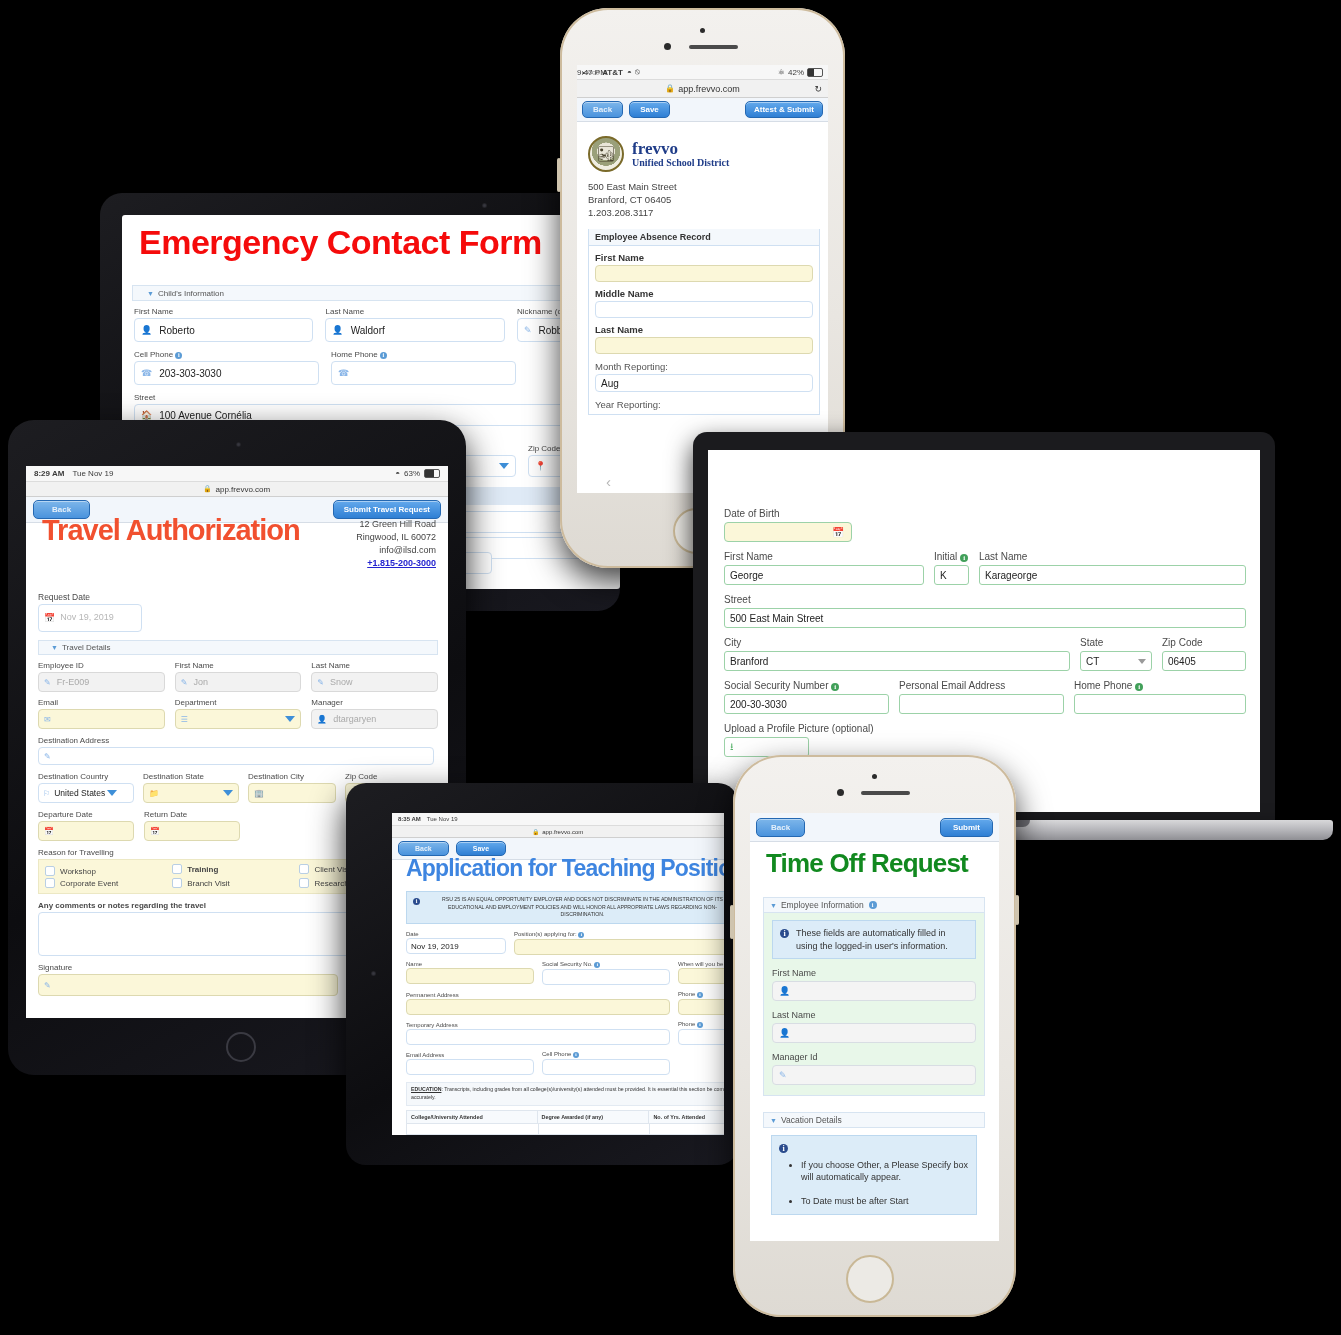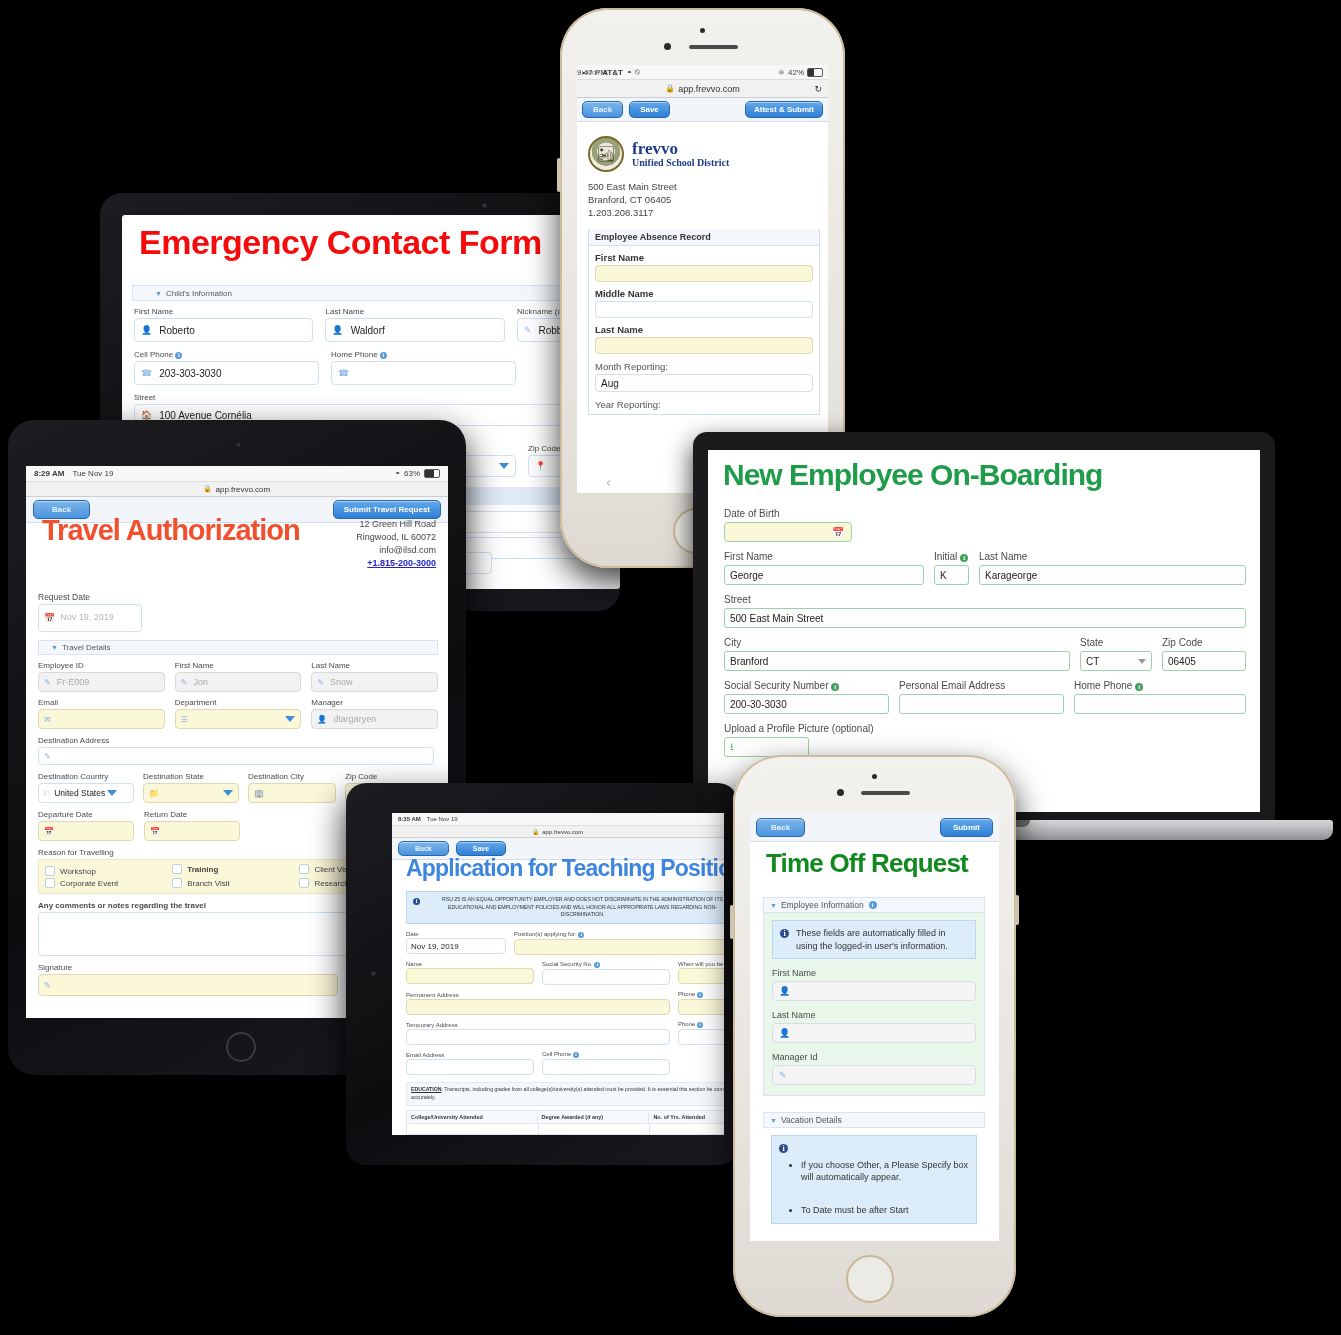--- a/index.html
+++ b/index.html
@@ -78,21 +78,21 @@
 <body>
 
 <div class="stage">
 
   <div class="device tablet-black sheen" style="left:100px;top:193px;width:520px;height:418px;border-radius:22px;">
     <div class="cam-dot" style="left:382px;top:10px;"></div>
     <div class="screen" style="left:22px;top:22px;width:498px;height:374px;border-radius:3px;">
 
       <div class="title" style="position:absolute;left:17px;top:8px;font-size:34px;color:#f50b0b;">Emergency Contact Form</div>
 
-      <div class="sect" style="position:absolute;left:10px;top:70px;width:550px;height:16px;font-size:8px;padding-left:22px;box-sizing:border-box;">
+      <div class="sect" style="position:absolute;left:10px;top:70px;width:550px;height:16px;font-size:8px;padding-left:14px;box-sizing:border-box;">
         <span class="caret" style="font-size:7px;margin-right:4px;">▼</span>
         <span>Child's Information</span>
       </div>
 
       <div style="position:absolute;left:12px;top:92px;width:480px;">
         <div style="display:flex;gap:12px;">
           <div style="width:185px;">
             <div class="lbl" style="font-size:8px;margin-bottom:2px;">First Name</div>
             <div class="fld" style="height:22px;padding:0 6px;">
               <span class="ic" style="font-size:9px;margin-right:7px;">👤</span>
@@ -258,21 +258,20 @@
       </div>
     </div>
   </div>
 
   <div>
     <div class="lid" style="left:693px;top:432px;width:582px;height:395px;"></div>
     <div class="lap-base" style="left:633px;top:820px;width:700px;height:20px;"></div>
     <div class="lap-notch" style="left:938px;top:820px;width:92px;height:7px;"></div>
 
     <div class="screen" style="left:708px;top:450px;width:552px;height:362px;">
-      <div class="title" style="position:absolute;left:15px;top:8px;font-size:30px;color:#1f9c4a;letter-spacing:-1px;">New Employee On-Boarding</div>
 
       <div style="position:absolute;left:16px;top:58px;right:14px;">
         <div class="lbl" style="font-size:10px;margin-bottom:3px;">Date of Birth</div>
         <div class="fld gy" style="height:18px;width:120px;justify-content:flex-end;padding-right:6px;">
           <span class="ic green" style="font-size:10px;">📅</span>
         </div>
 
         <div style="display:flex;gap:10px;margin-top:9px;align-items:flex-end;">
           <div style="width:200px;">
             <div class="lbl" style="font-size:10px;margin-bottom:3px;">First Name</div>
@@ -727,21 +726,21 @@
 
         <div class="sect" style="height:16px;font-size:8.5px;padding-left:6px;box-sizing:border-box;margin-top:16px;">
           <span class="caret" style="font-size:7px;margin-right:4px;">▼</span>
           <span>Vacation Details</span>
         </div>
 
         <div style="padding:7px 8px 0;">
           <div class="notebox" style="padding:6px 7px;font-size:9px;line-height:1.4;">
             <span class="infoi dark" style="width:9px;height:9px;font-size:8px;line-height:9px;">i</span>
             <ul style="margin:4px 0 0;padding-left:22px;">
-              <li style="margin-bottom:20px;">If you choose Other, a Please Specify box will automatically appear.</li>
+              <li style="margin-bottom:11px;">If you choose Other, a Please Specify box will automatically appear.</li>
               <li>To Date must be after Start</li>
             </ul>
           </div>
         </div>
       </div>
     </div>
   </div>
 
 </div>
 

